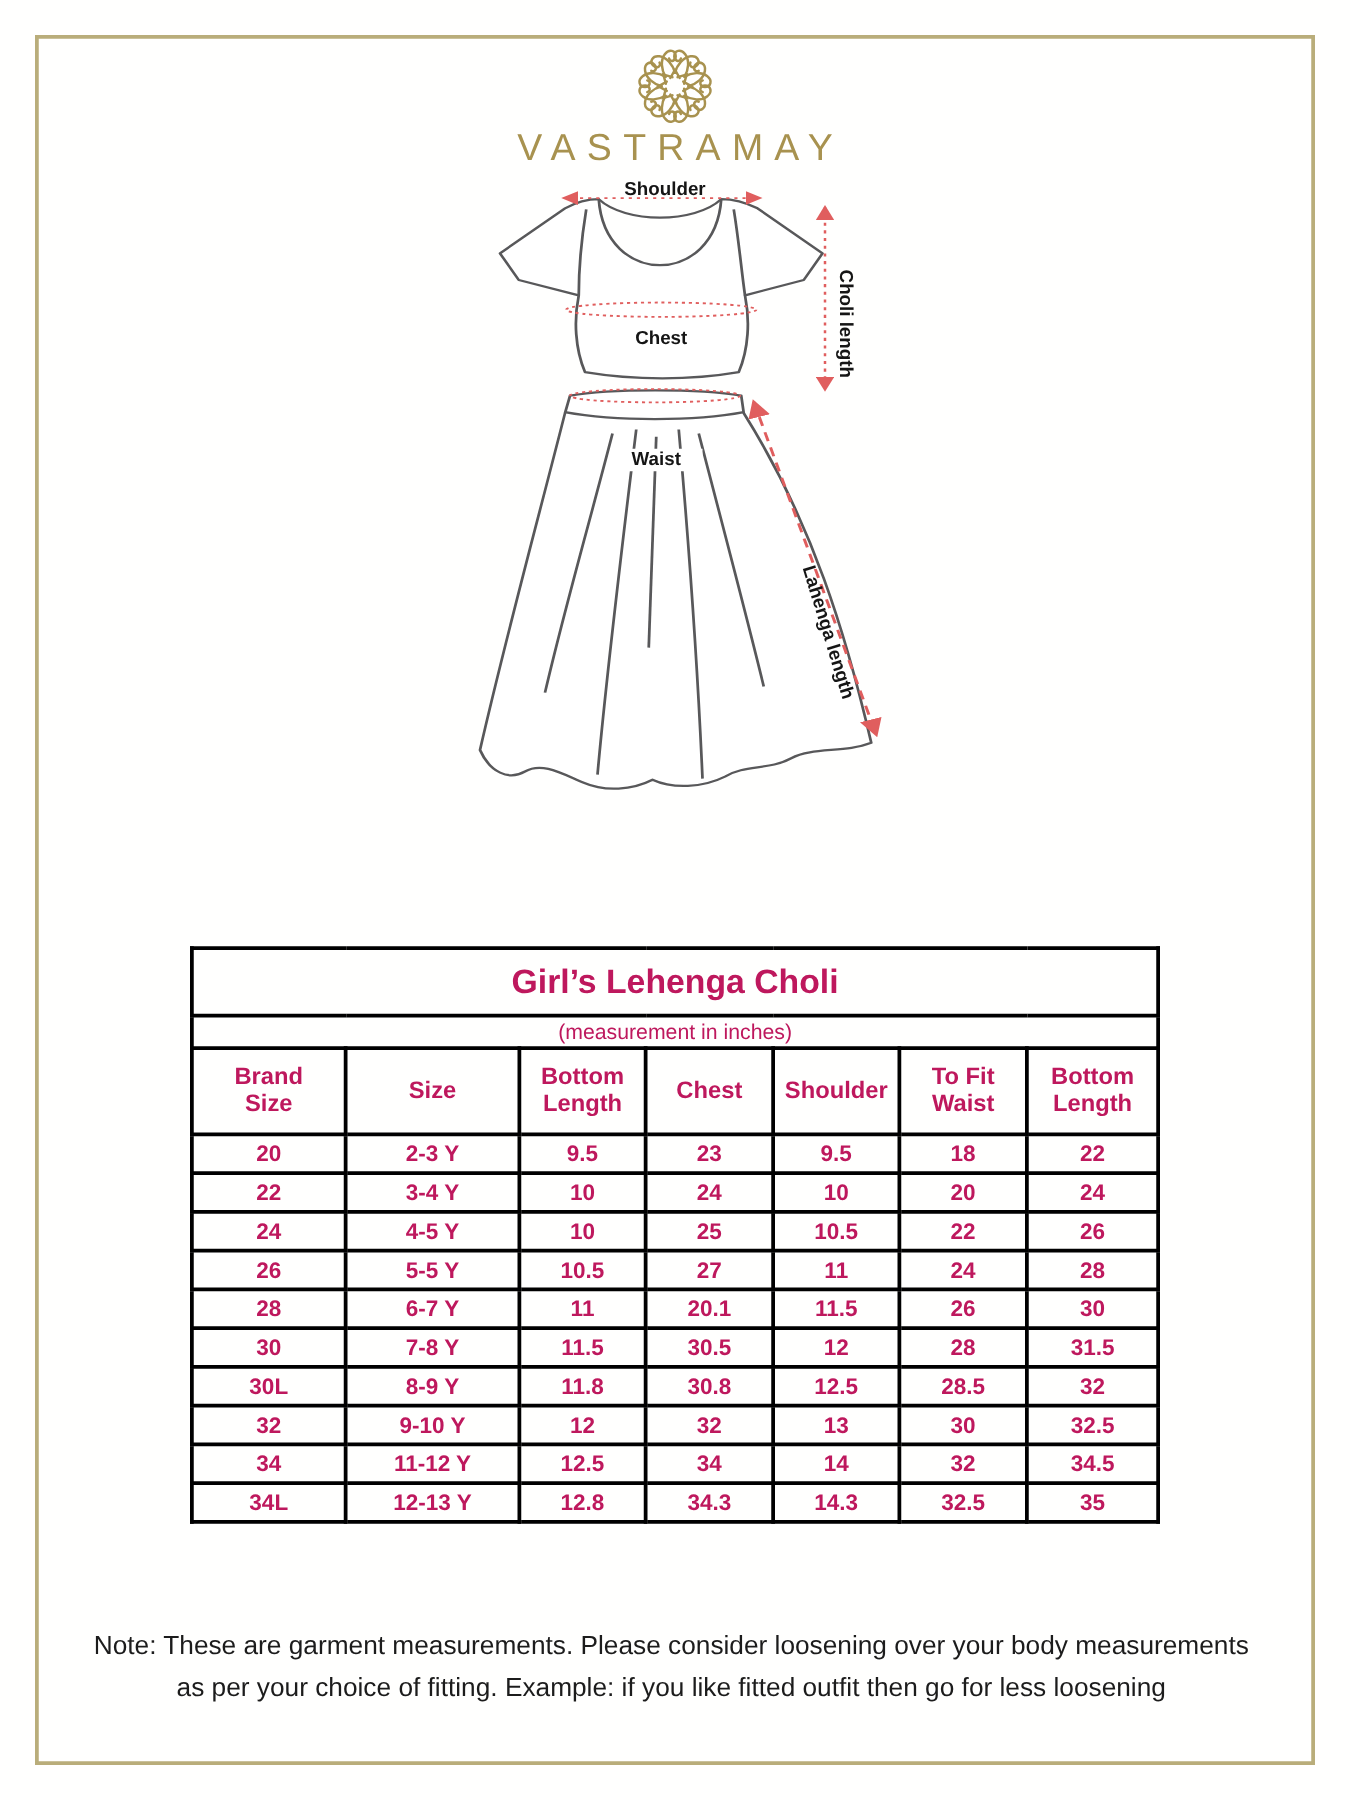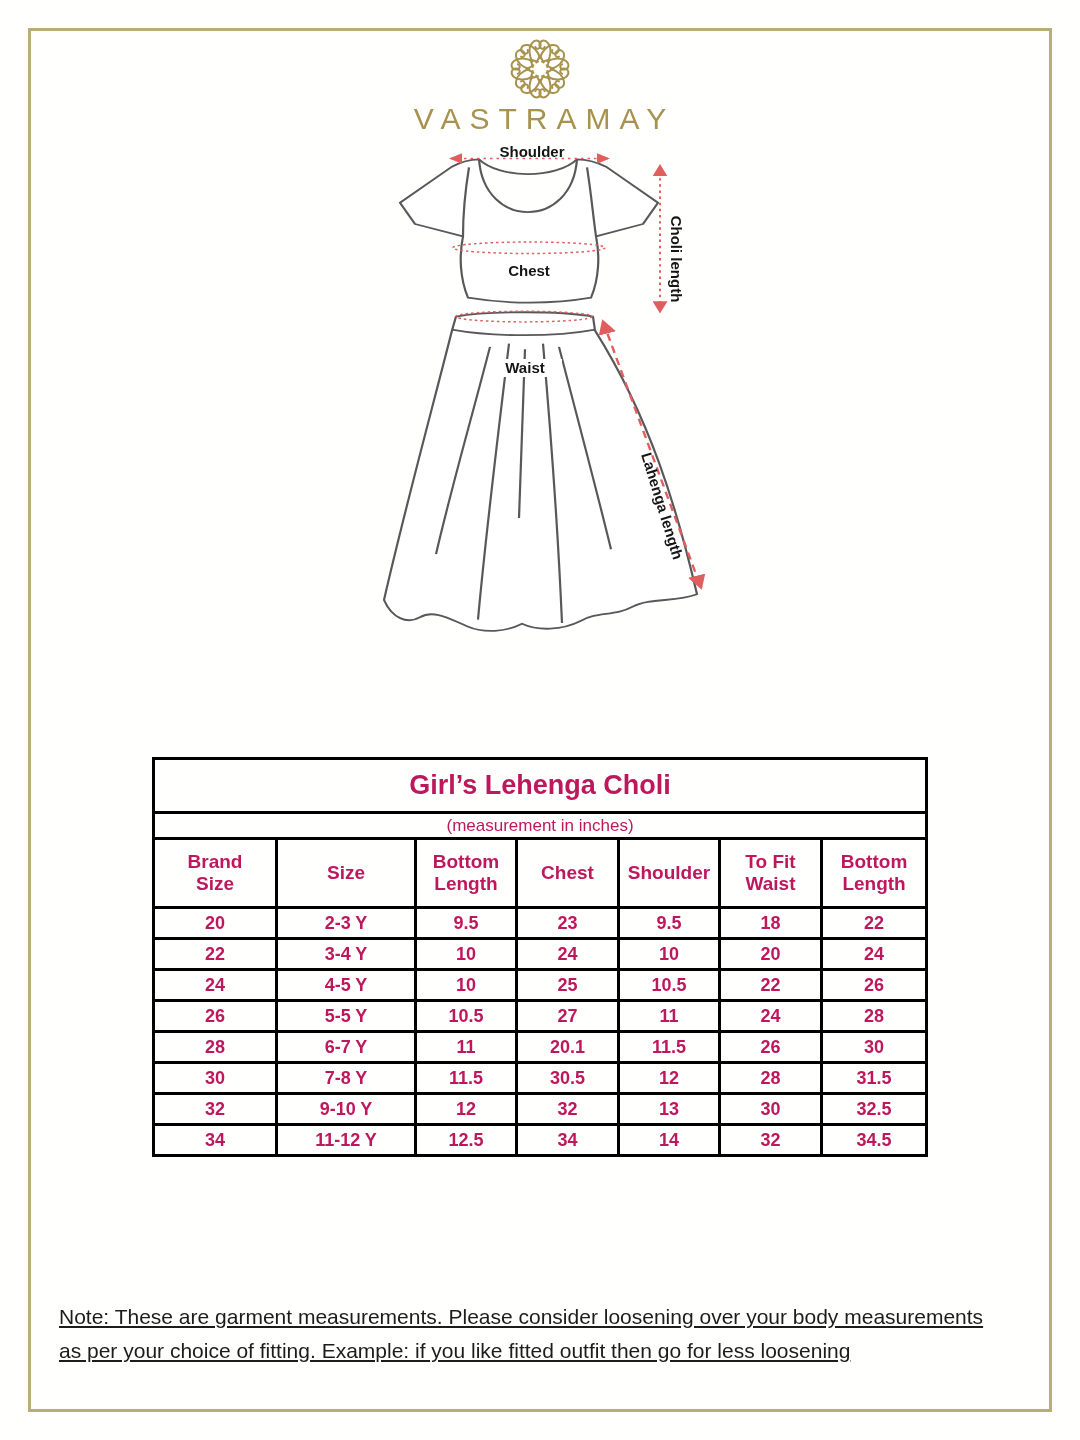--- a/index.html
+++ b/index.html
@@ -25,22 +25,22 @@
   
   table.size-chart{position:absolute;left:152px;top:757px;width:773px;
                    border-collapse:collapse;table-layout:fixed;color:#be185d;}
   table.size-chart th,table.size-chart td{border:3px solid #000;text-align:center;
                    vertical-align:middle;padding:0;}
   th.t-title{height:51px;font-size:27px;font-weight:bold;}
   th.t-sub{height:23px;font-size:17px;font-weight:400;}
   tr.hdr th{height:66px;font-size:19px;font-weight:bold;line-height:22px;white-space:pre-line;}
   table.size-chart tbody td{height:28px;font-size:18px;font-weight:bold;}
   
-  .note{position:absolute;left:59px;top:1300px;width:990px;
-        font-size:21px;line-height:34px;color:#1c1c1c;white-space:pre-line;text-decoration:underline;}
+  .note{position:absolute;left:42px;top:1300px;width:990px;text-align:center;
+        font-size:21px;line-height:34px;color:#1c1c1c;white-space:pre-line;}
 </style>
 </head>
 <body>
 
 <div id="canvas">
 
   <div class="frame"></div>
 
   <div class="logo-wrap">
     <svg class="logo-svg" width="72" height="66" viewBox="-40 -40 80 80">
@@ -199,36 +199,54 @@
         <tr>
           <td>30</td>
           <td>7-8 Y</td>
           <td>11.5</td>
           <td>30.5</td>
           <td>12</td>
           <td>28</td>
           <td>31.5</td>
         </tr>
         <tr>
+          <td>30L</td>
+          <td>8-9 Y</td>
+          <td>11.8</td>
+          <td>30.8</td>
+          <td>12.5</td>
+          <td>28.5</td>
+          <td>32</td>
+        </tr>
+        <tr>
           <td>32</td>
           <td>9-10 Y</td>
           <td>12</td>
           <td>32</td>
           <td>13</td>
           <td>30</td>
           <td>32.5</td>
         </tr>
         <tr>
           <td>34</td>
           <td>11-12 Y</td>
           <td>12.5</td>
           <td>34</td>
           <td>14</td>
           <td>32</td>
           <td>34.5</td>
         </tr>
+        <tr>
+          <td>34L</td>
+          <td>12-13 Y</td>
+          <td>12.8</td>
+          <td>34.3</td>
+          <td>14.3</td>
+          <td>32.5</td>
+          <td>35</td>
+        </tr>
       </tbody>
   </table>
 
   <div class="note">Note: These are garment measurements. Please consider loosening over your body measurements
 as per your choice of fitting. Example: if you like fitted outfit then go for less loosening</div>
 
 </div>
 
 </body></html>

